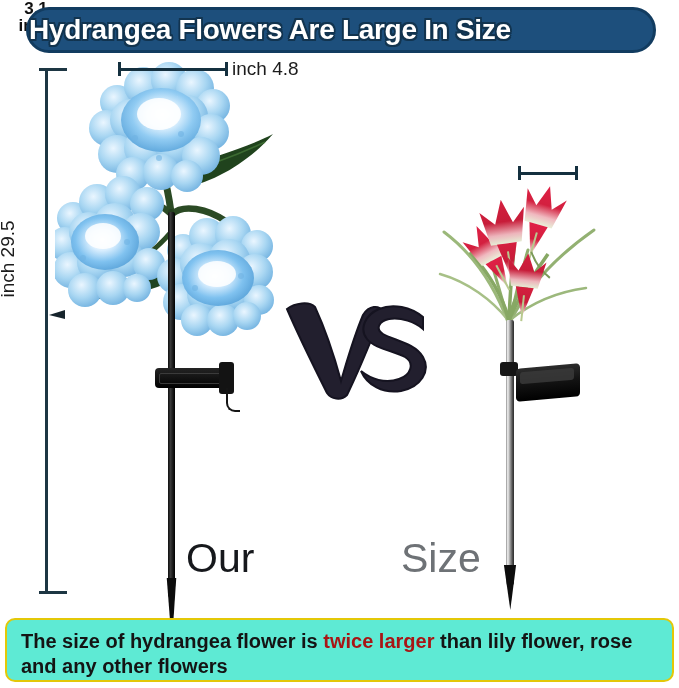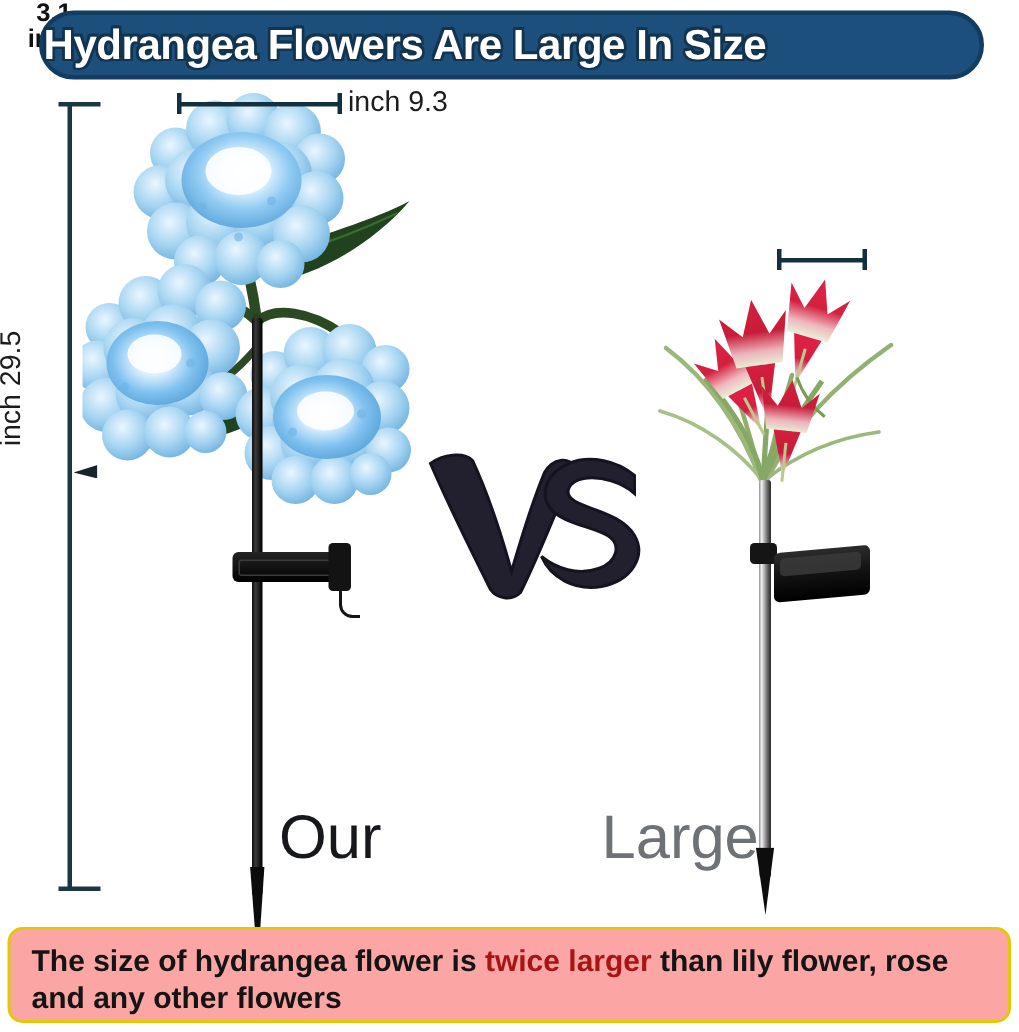--- a/index.html
+++ b/index.html
@@ -147,21 +147,21 @@
   .product-label{
     position:absolute;font-size:41px;font-weight:normal;white-space:nowrap;
   }
   #label-our{left:186px;top:535px;color:#16181c;}
   #label-other{left:401px;top:535px;color:#6e7276;}
 
   
   #caption-banner{
     position:absolute;left:5px;top:618px;width:669px;height:64px;
     box-sizing:border-box;
-    background:#fca5a5;
+    background:#5eead4;
     border:2px solid #e3c808;
     border-radius:10px;
     padding:9px 12px 0 14px;
   }
   #caption-text{
     font-size:20px;font-weight:bold;color:#141414;line-height:25px;
   }
   #caption-text .hl{color:#a81515;}
 </style>
 </head>
@@ -355,21 +355,21 @@
   <div id="other-panel-hub"></div>
   <div id="other-panel"></div>
   <div id="other-panel-top"></div>
 </div>
 
 <div class="dim-h" id="dim-our">
   <div class="cap l"></div>
   <div class="bar"></div>
   <div class="cap r"></div>
 </div>
-<div class="dim-h-label" id="dim-our-label">inch 9.3</div>
+<div class="dim-h-label" id="dim-our-label">inch 4.8</div>
 
 <div class="dim-h" id="dim-other">
   <div class="cap l"></div>
   <div class="bar"></div>
   <div class="cap r"></div>
 </div>
 <div id="dim-other-label">
   <div>3.1</div>
   <div>inch</div>
 </div>
@@ -394,17 +394,17 @@
       <path d="M140 22 C 128 12, 110 8, 96 14 C 82 20, 76 34, 84 44
                C 92 54, 112 56, 122 62 C 132 68, 128 80, 116 84
                C 102 89, 88 84, 78 76 C 84 90, 100 99, 118 96
                C 138 92, 148 76, 140 62 C 132 48, 110 45, 100 39
                C 92 34, 96 26, 106 24 C 118 22, 132 27, 140 34 Z"></path>
     </g>
   </svg>
 </div>
 
 <div class="product-label" id="label-our">Our</div>
-<div class="product-label" id="label-other">Large</div>
+<div class="product-label" id="label-other">Size</div>
 
 <div id="caption-banner">
   <div id="caption-text"><span>The size of hydrangea flower is </span><span class="hl">twice larger</span><span> than lily flower, rose and any other flowers</span></div>
 </div>
 
 </body></html>

